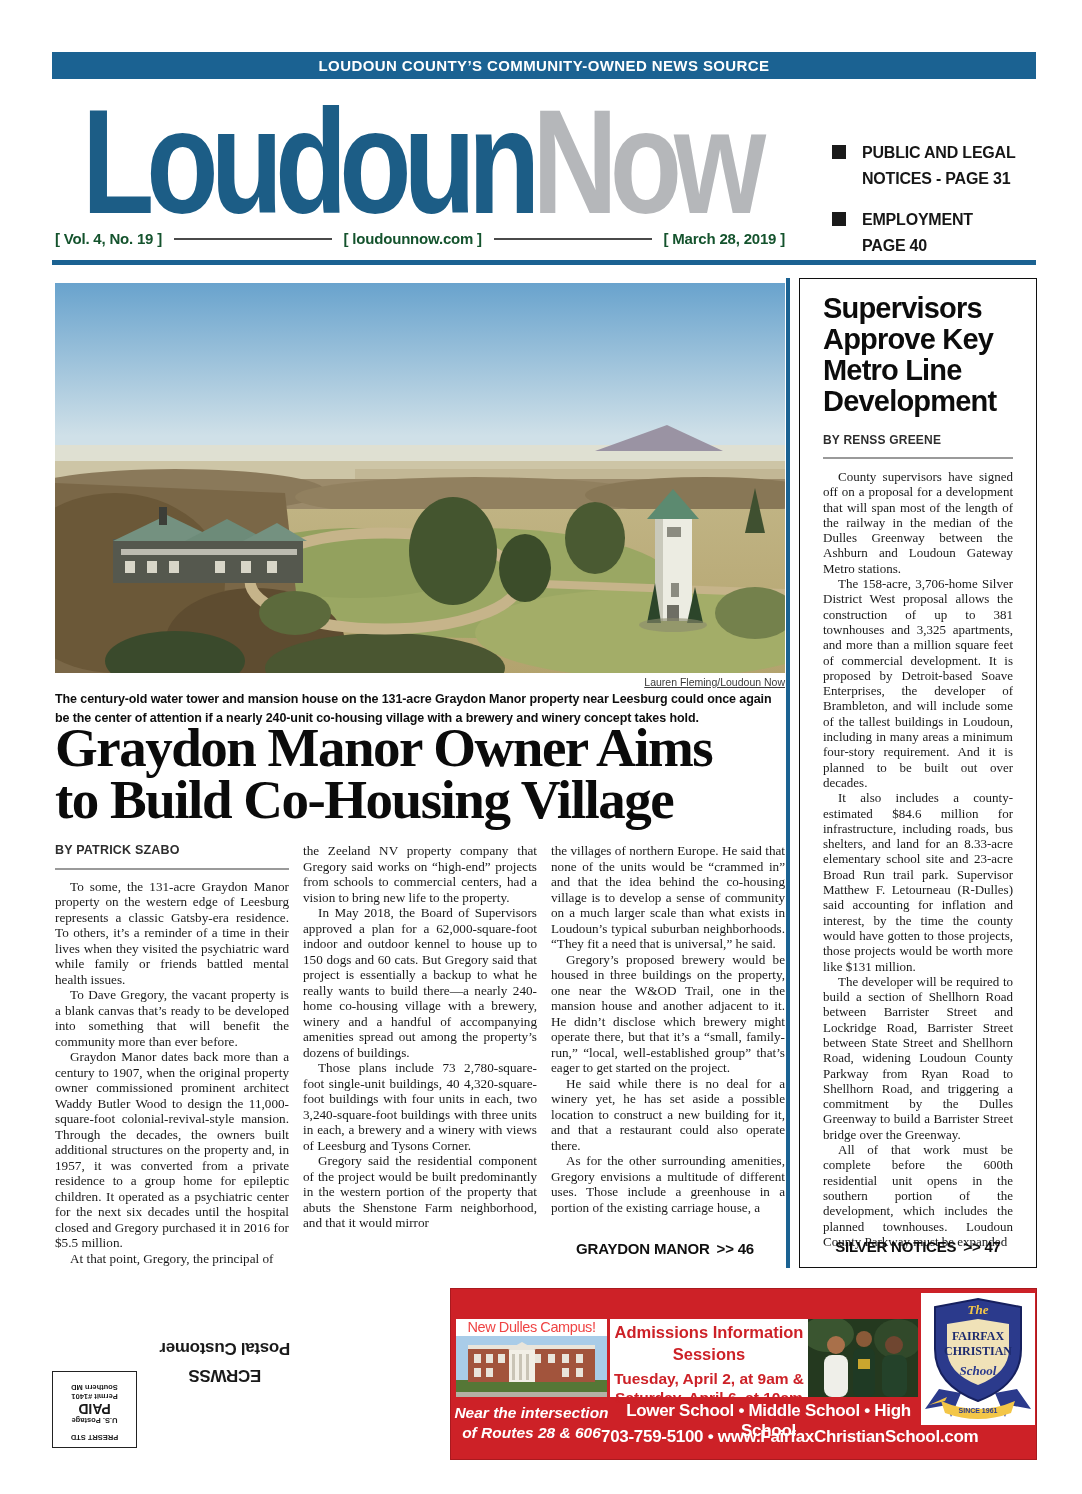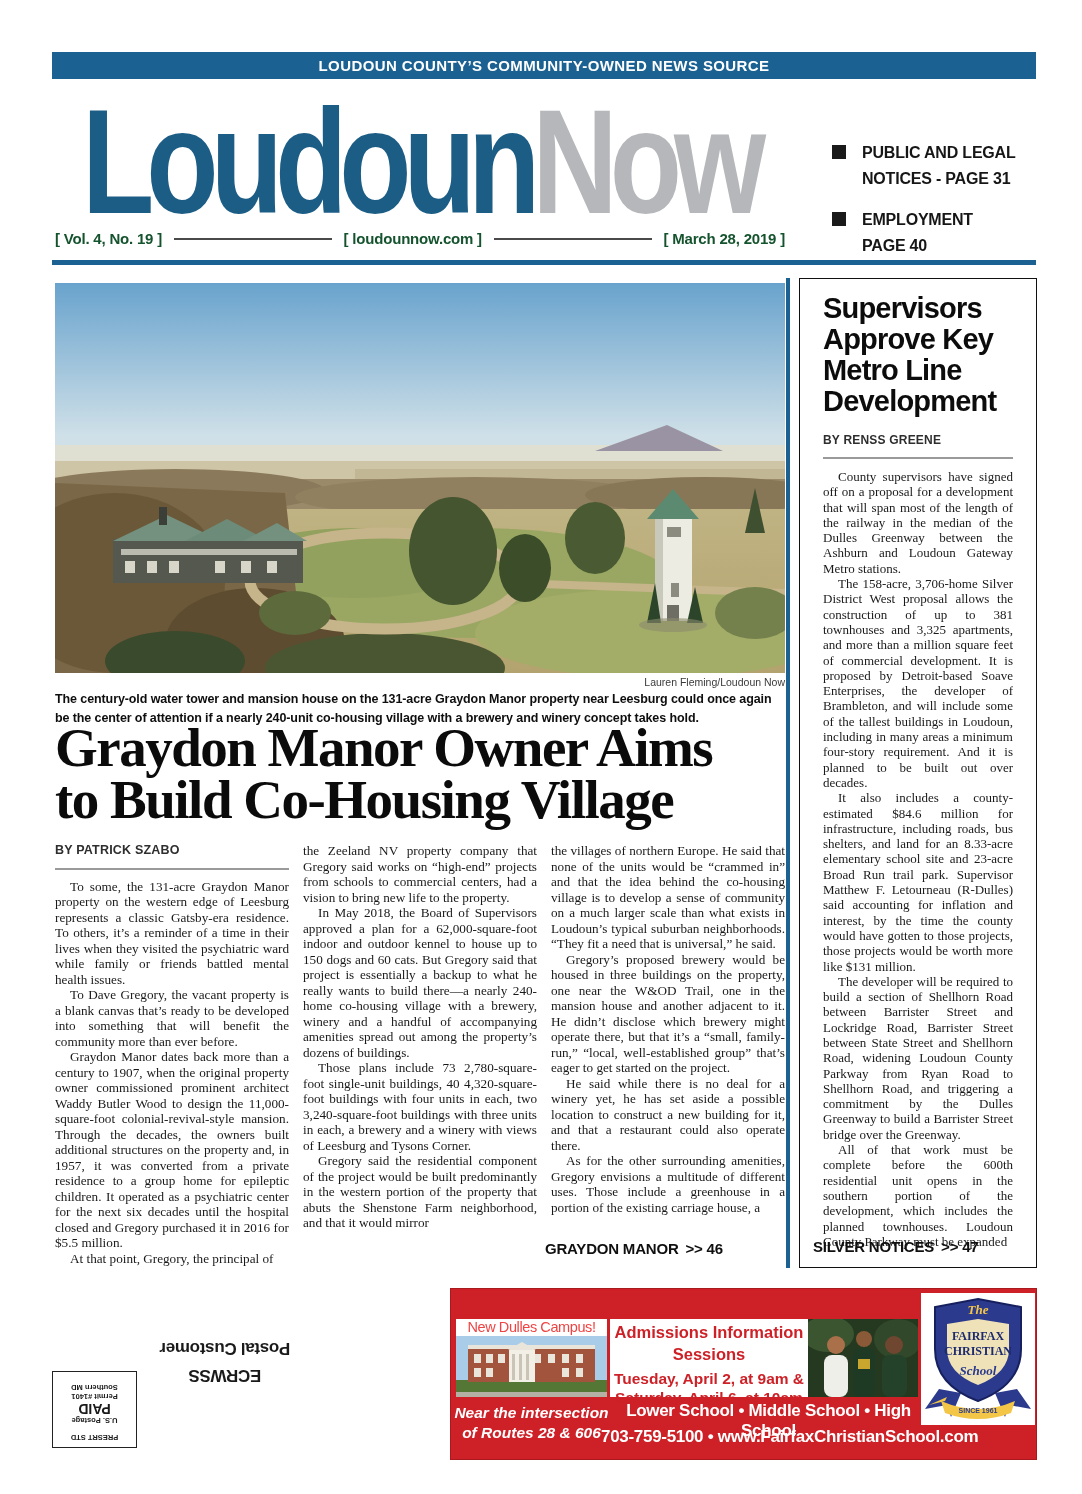--- a/index.html
+++ b/index.html
@@ -36,40 +36,40 @@
     left:55px; top:230px; width:730px; display:flex; align-items:center;
     font-weight:bold; font-size:15px; color:#14532d; letter-spacing:-.2px;
   }
   .dl-rule { flex:1; height:2px; background:#4a4a4a; margin:0 12px; }
 
   .blue-rule { left:52px; top:260px; width:984px; height:5px; background:#1b6292; }
   .blue-vert { left:786px; top:278px; width:4px; height:990px; background:#1b6292; }
 
   
   .photo { left:55px; top:283px; width:730px; height:390px; overflow:hidden; }
-  .credit { left:55px; top:676px; width:730px; text-align:right; font-size:10.5px; color:#3a3a3a; }
+  .credit { left:55px; top:676px; width:730px; text-align:right; font-size:10.5px; color:#3a3a3a;text-decoration:underline; }
   .caption {
     left:55px; top:690px; width:730px; font-weight:bold; font-size:12.5px;
     line-height:1.55; color:#0e0e0e; letter-spacing:-.1px;
   }
 
   
   .headline {
     left:55px; top:722px; width:740px; font-family:"Liberation Serif", serif;
     font-weight:bold; font-size:55px; line-height:52px; letter-spacing:-1.5px; color:#0b0b0b;
   }
   .cols { left:55px; top:843px; width:730px; height:430px; display:flex; gap:14px; overflow:hidden; }
   .col { width:234px; font-family:"Liberation Serif", serif; font-size:13.2px;
          line-height:15.5px; text-align:justify; color:#191919; }
   .col .para { margin:0; text-indent:15px; }
   .col.cont .para:first-of-type { text-indent:0; }
   .byline { font-family:"Liberation Sans", sans-serif; font-weight:bold; font-size:12.5px;
             color:#2e2e2e; letter-spacing:.2px; padding-bottom:9px; border-bottom:2.5px solid #9a9a9a;
             margin-bottom:9px; text-align:left; }
-  .jump { font-weight:bold; font-size:15px; color:#0f0f0f; letter-spacing:-.2px; text-align:left;
+  .jump { font-weight:bold; font-size:15px; color:#0f0f0f; letter-spacing:-.2px; text-align:center;
           font-family:"Liberation Sans", sans-serif; }
   .jump .pg { margin-left:7px; }
   .jump-graydon { left:545px; top:1240px; width:240px; }
 
   
   .sidebar {
     left:799px; top:278px; width:238px; height:990px; border:1.5px solid #101010;
     padding:10px 23px; background:#fff;
   }
   .sb-head { font-weight:bold; font-size:29px; line-height:31px; letter-spacing:-.8px;

